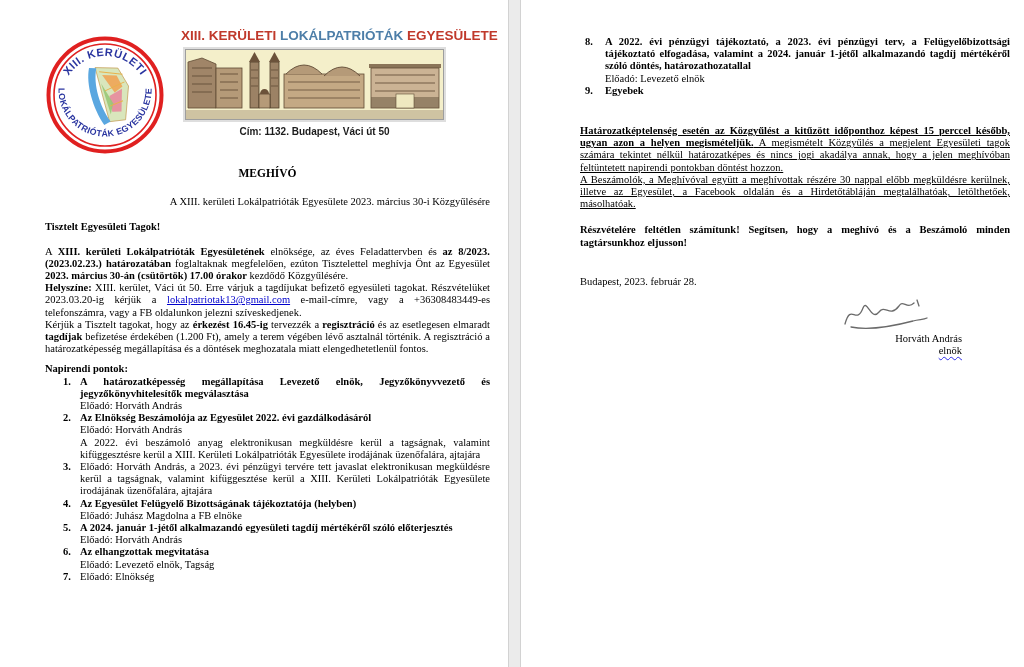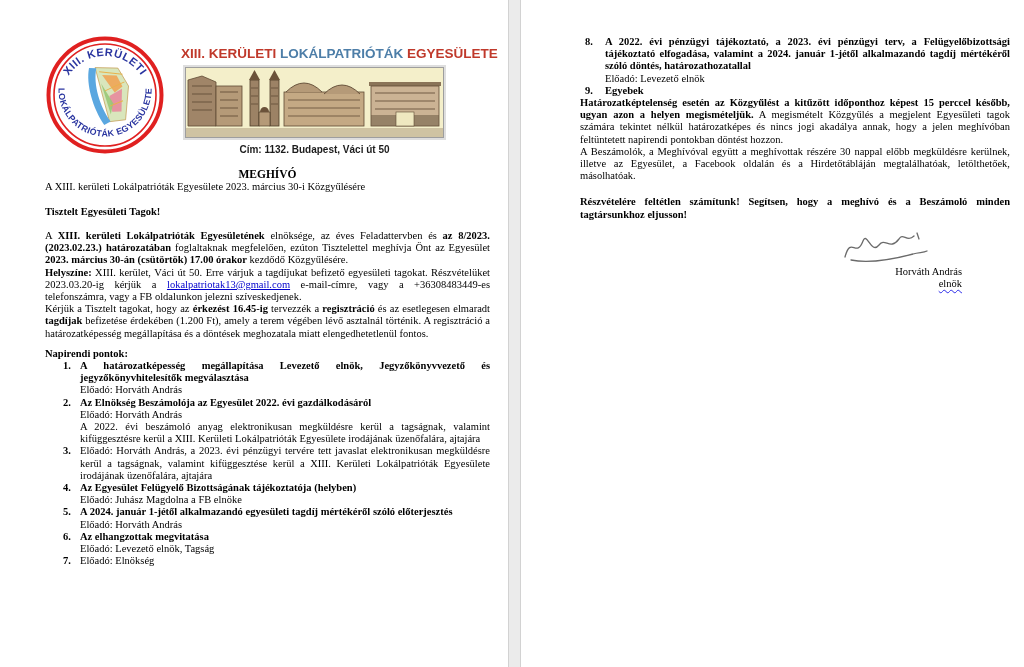--- a/index.html
+++ b/index.html
@@ -9,43 +9,43 @@
   .page-left{left:0;width:508px;padding:28px 18px 0 45px;}
   .page-right{left:521px;width:503px;padding:36px 14px 0 59px;}
   .divider{position:absolute;left:508px;top:0;width:13px;height:667px;background:#ebebeb;
            border-left:1px solid #d2d2d2;border-right:1px solid #d2d2d2;box-sizing:border-box;}
 
   
   .header{display:flex;align-items:flex-start;}
   .logo-wrap{flex:none;width:120px;height:120px;margin-top:7px;}
   .header-right{margin-left:16px;width:267px;text-align:center;}
   .org-title{font-family:"Liberation Sans",sans-serif;font-size:13.5px;font-weight:bold;
-             white-space:nowrap;margin-top:20px;}
+             white-space:nowrap;margin-top:2px;}
   .banner-frame{margin:7px auto 0;width:257px;border:1px solid #9e9e9e;box-shadow:0 0 0 2px #dedede;
                 background:#f4efca;}
   .banner-frame svg{display:block;}
   .address{font-family:"Liberation Sans",sans-serif;font-size:10px;font-weight:bold;color:#1c1c1c;margin-top:6px;}
 
   .doc-title{text-align:center;font-weight:bold;font-size:11.5px;margin-top:12px;}
-  .doc-subtitle{text-align:left;margin-top:0;}
+  .doc-subtitle{text-align:right;margin-top:17px;}
   .salutation{font-weight:bold;margin-top:13px;}
   .para-block{margin-top:12px;}
   .para{margin:0;text-align:justify;}
   .agenda-head{font-weight:bold;margin-top:8px;}
 
   .li{display:flex;}
   .page-left .li{padding-left:18px;}
   .page-right .li{padding-left:5px;}
   .num{flex:none;width:17px;font-weight:bold;}
   .page-right .num{width:20px;}
   .li-body{flex:1;}
   .li-title{font-weight:bold;text-align:justify;}
   .li-desc{text-align:justify;}
 
-  .closing-block{margin-top:0;}
+  .closing-block{margin-top:28px;text-decoration:underline;}
   .cta{font-weight:bold;text-align:justify;margin-top:14px;}
   .date-line{margin-top:27px;}
   .sig-block{margin-top:6px;margin-left:auto;margin-right:48px;width:150px;text-align:right;}
   .sig-block svg{display:block;margin:0 auto;}
   .sig-name{margin-top:1px;}
   .sig-role{display:inline-block;text-decoration:underline;text-decoration-style:wavy;
             text-decoration-color:#2b2be8;text-decoration-thickness:1px;text-underline-offset:2px;}
 </style>
 </head>
 <body>
@@ -203,20 +203,21 @@
       </div>
     </div>
 
     <div class="closing-block">
       <p class="para"><span style="font-weight: bold;">Határozatképtelenség esetén az Közgyűlést a kitűzött időponthoz képest 15 perccel később, ugyan azon a helyen megismételjük.</span><span> A megismételt Közgyűlés a megjelent Egyesületi tagok számára tekintet nélkül határozatképes és nincs jogi akadálya annak, hogy a jelen meghívóban feltüntetett napirendi pontokban döntést hozzon.</span></p>
       <p class="para">A Beszámolók, a Meghívóval együtt a meghívottak részére 30 nappal előbb megküldésre kerülnek, illetve az Egyesület, a Facebook oldalán és a Hirdetőtábláján megtalálhatóak, letölthetőek, másolhatóak.</p>
     </div>
 
     <p class="para cta">Részvételére feltétlen számítunk! Segítsen, hogy a meghívó és a Beszámoló minden tagtársunkhoz eljusson!</p>
 
+    <div class="date-line">Budapest, 2023. február 28.</div>
 
     <div class="sig-block">
       <svg width="96" height="38" viewBox="0 0 96 38">
         <path d="M6,30 C12,8 17,32 24,14 C28,4 32,28 40,18 C46,10 51,24 60,12 C64,5 68,16 75,9 M78,6 L80,12 M12,33 C32,37 55,32 74,27 C80,25 84,26 88,24" fill="none" stroke="#6a6a6a" stroke-width="1.3" stroke-linecap="round"></path>
       </svg>
       <div class="sig-name">Horváth András</div>
       <div><span class="sig-role">elnök</span></div>
     </div>
   </div>
 </div>

